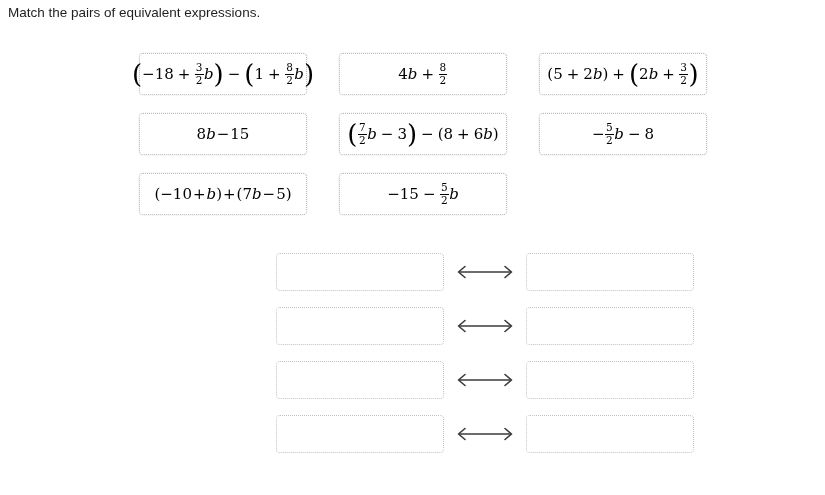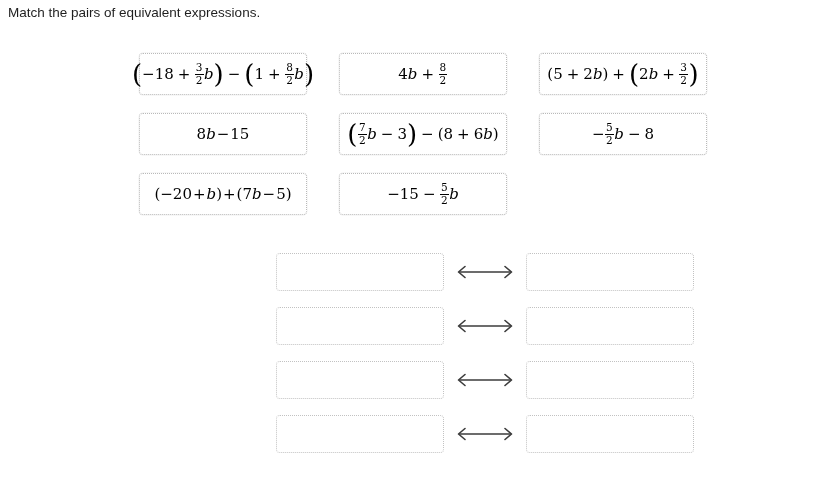--- a/index.html
+++ b/index.html
@@ -234,21 +234,21 @@
           <span>8</span>
         </span>
     </div>
   </div>
 
   <div class="tile-row">
 
     <div class="tile">
       <span class="math tight">
           <span class="paren">(</span>
-          <span>−20</span>
+          <span>−10</span>
           <span class="op narrow">+</span>
           <span class="var">b</span>
           <span class="paren">)</span>
           <span class="op narrow">+</span>
           <span class="paren">(</span>
           <span>7</span>
           <span class="var">b</span>
           <span class="op narrow">−</span>
           <span>5</span>
           <span class="paren">)</span>

